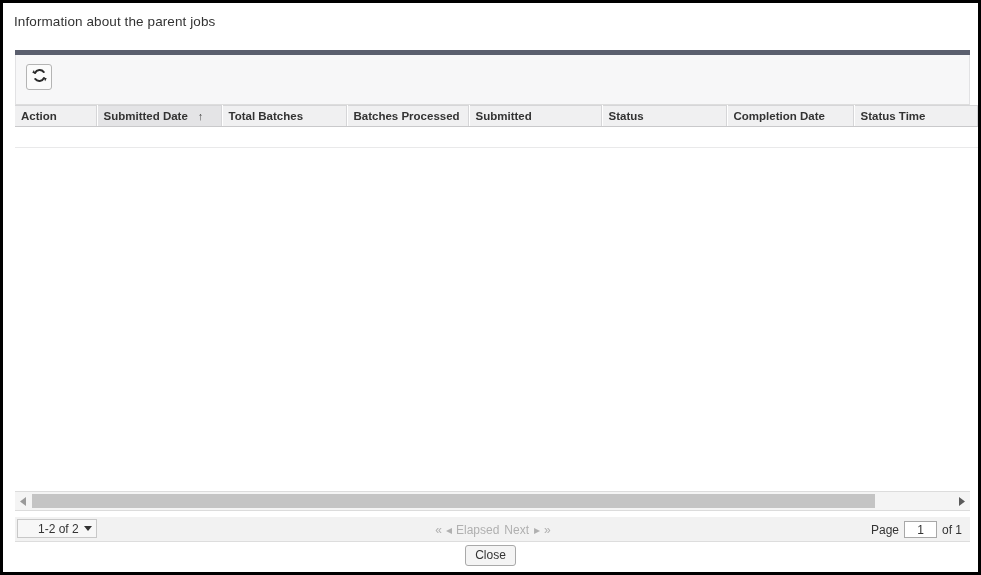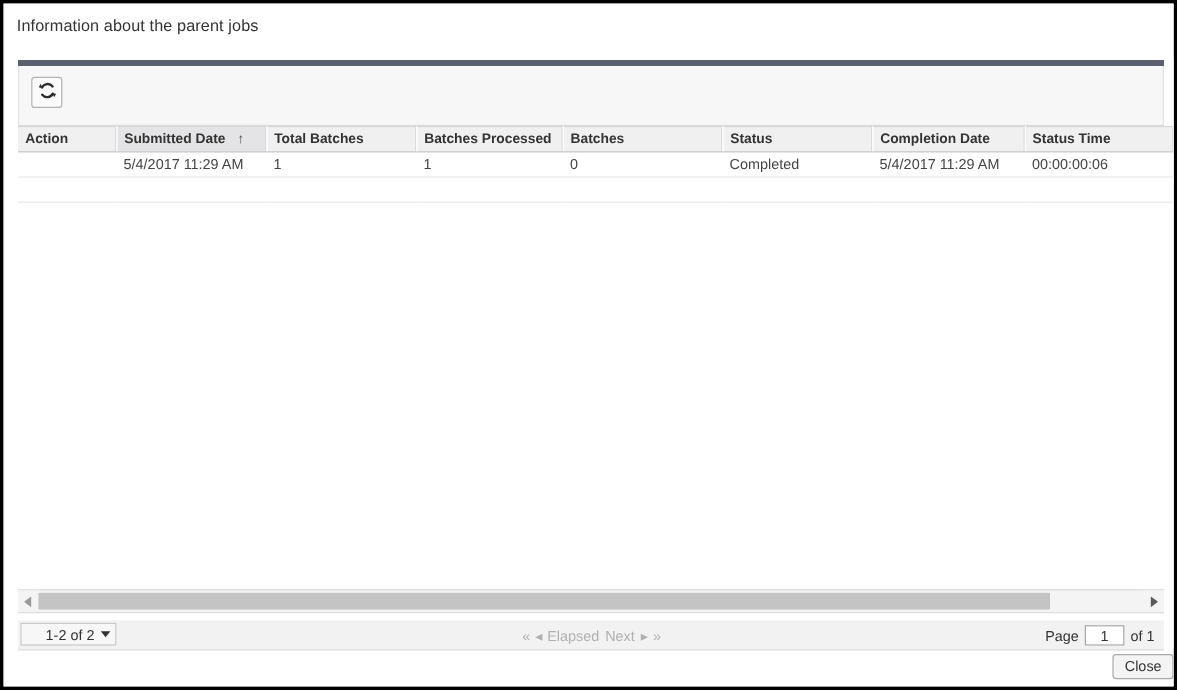--- a/index.html
+++ b/index.html
@@ -286,21 +286,21 @@
 
   
   .close-row {
     position: absolute;
     left: 0;
     right: 0;
     top: 540px;
     height: 25px;
     display: flex;
     align-items: center;
-    justify-content: flex-end;
+    justify-content: center;
   }
   .close-btn {
     min-width: 44px;
     height: 21px;
     box-sizing: border-box;
     background: #f4f4f4;
     border: 1px solid #a9a9a9;
     border-radius: 3px;
     font-family: "Liberation Sans", sans-serif;
     font-size: 12px;
@@ -354,44 +354,34 @@
               <th class="sorted">
                 <span>Submitted Date</span><span class="sort-arrow">↑</span>
               </th>
               <th>
                 <span>Total Batches</span>
               </th>
               <th>
                 <span>Batches Processed</span>
               </th>
               <th>
-                <span>Batches</span>
+                <span>Submitted</span>
               </th>
               <th>
                 <span>Status</span>
               </th>
               <th>
                 <span>Completion Date</span>
               </th>
               <th>
                 <span>Status Time</span>
               </th>
             </tr>
           </thead>
           <tbody>
-            <tr>
-              <td></td>
-              <td>5/4/2017 11:29 AM</td>
-              <td class="cell-link">1</td>
-              <td class="cell-link">1</td>
-              <td>0</td>
-              <td>Completed</td>
-              <td>5/4/2017 11:29 AM</td>
-              <td>00:00:00:06</td>
-            </tr>
             <tr class="empty-filler">
               <td colspan="8"></td>
             </tr>
           </tbody>
         </table>
       </div>
     </div>
 
     <div class="hscroll">
       <div class="hscroll-arrow">

